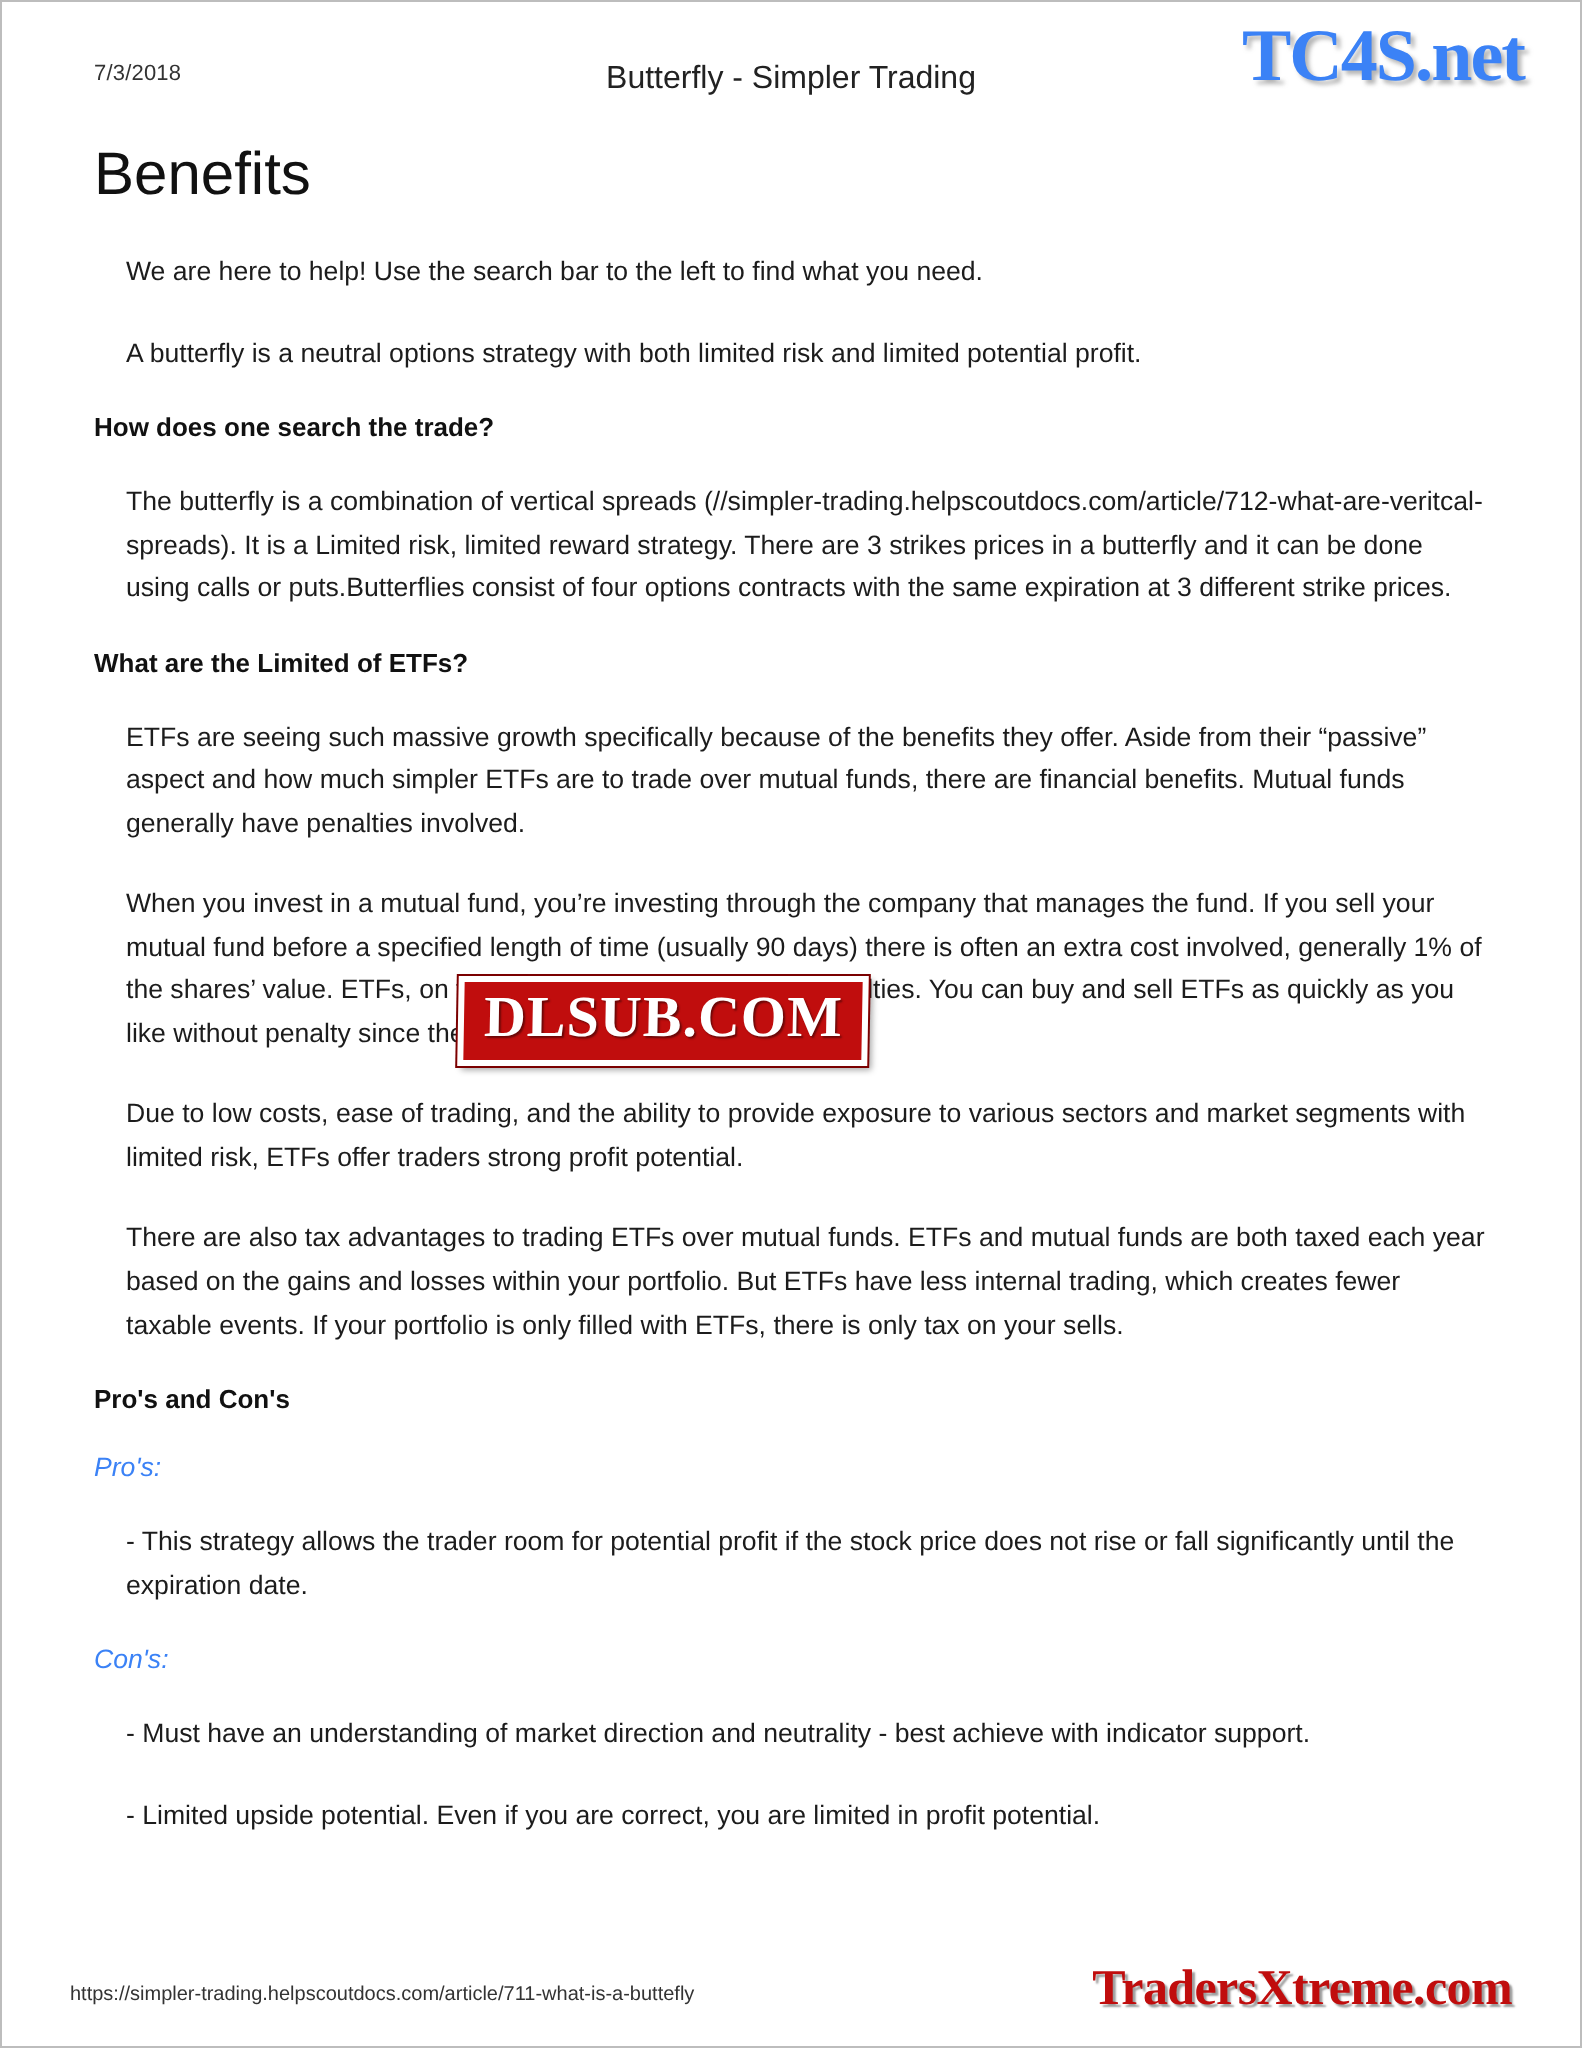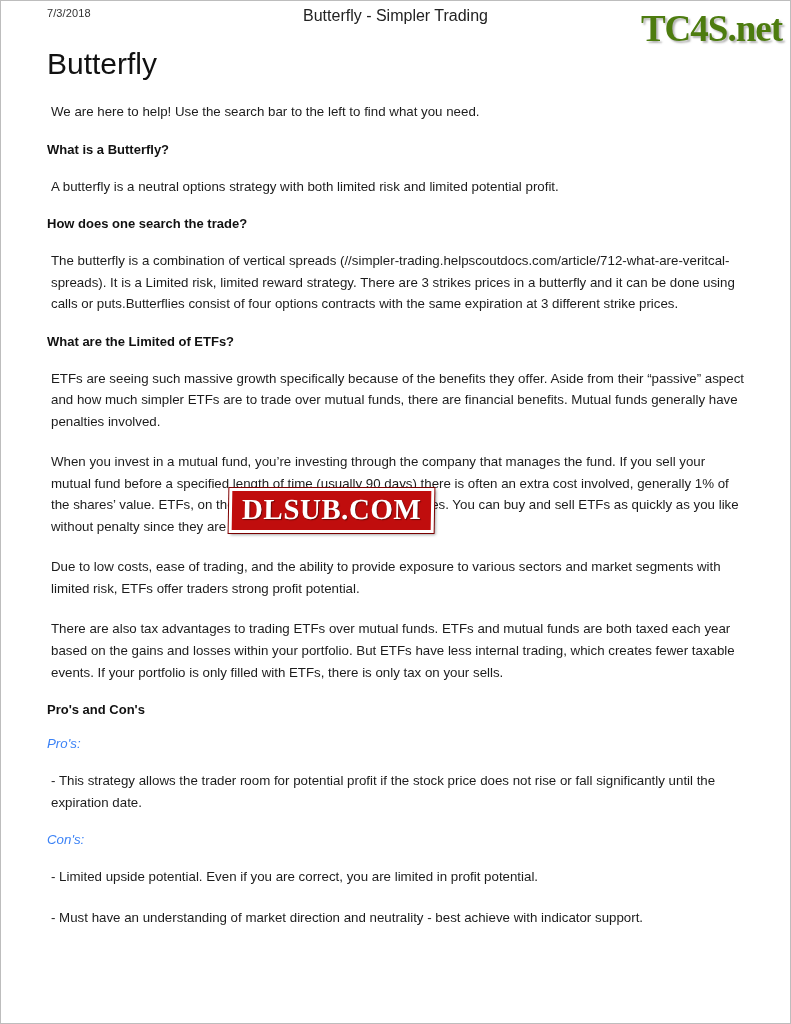--- a/index.html
+++ b/index.html
@@ -15,21 +15,21 @@
     width: 791px;
     height: 1024px;
     background: #ffffff;
     overflow: hidden;
     box-sizing: border-box;
     border: 1px solid #bdbdbd;
   }
   .page-inner {
     position: absolute;
     left: 0; top: 0; right: 0; bottom: 0;
-    padding: 2px 46px 0 46px;
+    padding: 26px 46px 0 46px;
     box-sizing: border-box;
   }
 
   
   .doc-header {
     display: flex;
     align-items: flex-start;
     justify-content: space-between;
     font-size: 11px;
     color: #333;
@@ -47,47 +47,47 @@
     padding-top: 4px;
     font-size: 16px;
     color: #222;
   }
   .hdr-spacer { width: 120px; }
 
   
   .wm-topright {
     position: absolute;
     top: 6px;
-    right: 8px;
+    right: 28px;
     font-family: "Liberation Serif", serif;
     font-weight: bold;
     font-size: 37px;
     letter-spacing: -1px;
-    color: #4d7c0f;
+    color: #3b82f6;
     text-shadow: 2px 2px 2px rgba(120,120,120,0.55);
     z-index: 40;
   }
 
   
   .content {
     margin-top: 14px;
     color: #1a1a1a;
   }
   h1.doc-title {
     font-family: "Liberation Sans", sans-serif;
     font-weight: normal;
     font-size: 30px;
     margin: 0 0 20px 0;
     color: #111;
     letter-spacing: 0px;
   }
   p.body-text {
     font-size: 13.3px;
     line-height: 1.62;
-    margin: 0 0 19px 4px;
+    margin: 0 0 19px 16px;
     color: #1c1c1c;
     text-align: left;
   }
   h2.section-head {
     font-size: 13px;
     font-weight: bold;
     margin: 0 0 19px 0;
     color: #111;
   }
   p.italic-label {
@@ -154,44 +154,47 @@
   <div class="page-inner">
 
     <div class="doc-header">
       <div class="hdr-date">7/3/2018</div>
       <div class="hdr-title">Butterfly - Simpler Trading</div>
       <div class="hdr-spacer"></div>
     </div>
 
     <div class="content">
 
-      <h1 class="doc-title">Butterfly</h1>
+      <h1 class="doc-title">Benefits</h1>
 
       <p class="body-text">We are here to help! Use the search bar to the left to find what you need.</p>
 
-      <h2 class="section-head">What is a Butterfly?</h2>
       <p class="body-text">A butterfly is a neutral options strategy with both limited risk and limited potential profit.</p>
 
       <h2 class="section-head">How does one search the trade?</h2>
       <p class="body-text">The butterfly is a combination of  vertical spreads (//simpler-trading.helpscoutdocs.com/article/712-what-are-veritcal-spreads). It is a Limited risk, limited reward strategy. There are 3 strikes prices in a butterfly and it can be done using calls or puts.Butterflies consist of four options contracts with the same expiration at 3 different strike prices.</p>
 
       <h2 class="section-head">What are the Limited of ETFs?</h2>
       <p class="body-text">ETFs are seeing such massive growth specifically because of the benefits they offer. Aside from their “passive” aspect and how much simpler ETFs are to trade over mutual funds, there are financial benefits. Mutual funds generally have penalties involved.</p>
       <p class="body-text">When you invest in a mutual fund, you’re investing through the company that manages the fund. If you sell your mutual fund before a specified length of time (usually 90 days) there is often an extra cost involved, generally 1% of the shares’ value. ETFs, on the other hand, have no such penalties. You can buy and sell ETFs as quickly as you like without penalty since they are traded on the open market.</p>
       <p class="body-text">Due to low costs, ease of trading, and the ability to provide exposure to various sectors and market segments with limited risk, ETFs offer traders strong profit potential.</p>
       <p class="body-text">There are also tax advantages to trading ETFs over mutual funds. ETFs and mutual funds are both taxed each year based on the gains and losses within your portfolio. But ETFs have less internal trading, which creates fewer taxable events.  If your portfolio is only filled with ETFs, there is only tax on your sells.</p>
 
       <h2 class="section-head">Pro's and Con's</h2>
       <p class="italic-label">Pro's:</p>
       <p class="body-text">- This strategy allows the trader room for potential profit if the stock price does not rise or fall significantly until the expiration date.</p>
       <p class="italic-label">Con's:</p>
+      <p class="body-text">- Must have an understanding of market direction and neutrality - best achieve with indicator support.</p>
       <p class="body-text">- Limited upside potential. Even if you are correct, you are limited in profit potential.</p>
-      <p class="body-text">- Must have an understanding of market direction and neutrality - best achieve with indicator support.</p>
 
     </div>
   </div>
 
   <div class="wm-center">
     <span>DLSUB.COM</span>
   </div>
 
+  <div class="doc-footer">
+    <div class="footer-url">https://simpler-trading.helpscoutdocs.com/article/711-what-is-a-buttefly</div>
+    <div class="wm-bottomright">TradersXtreme.com</div>
+  </div>
 
 </div>
 
 </body></html>

